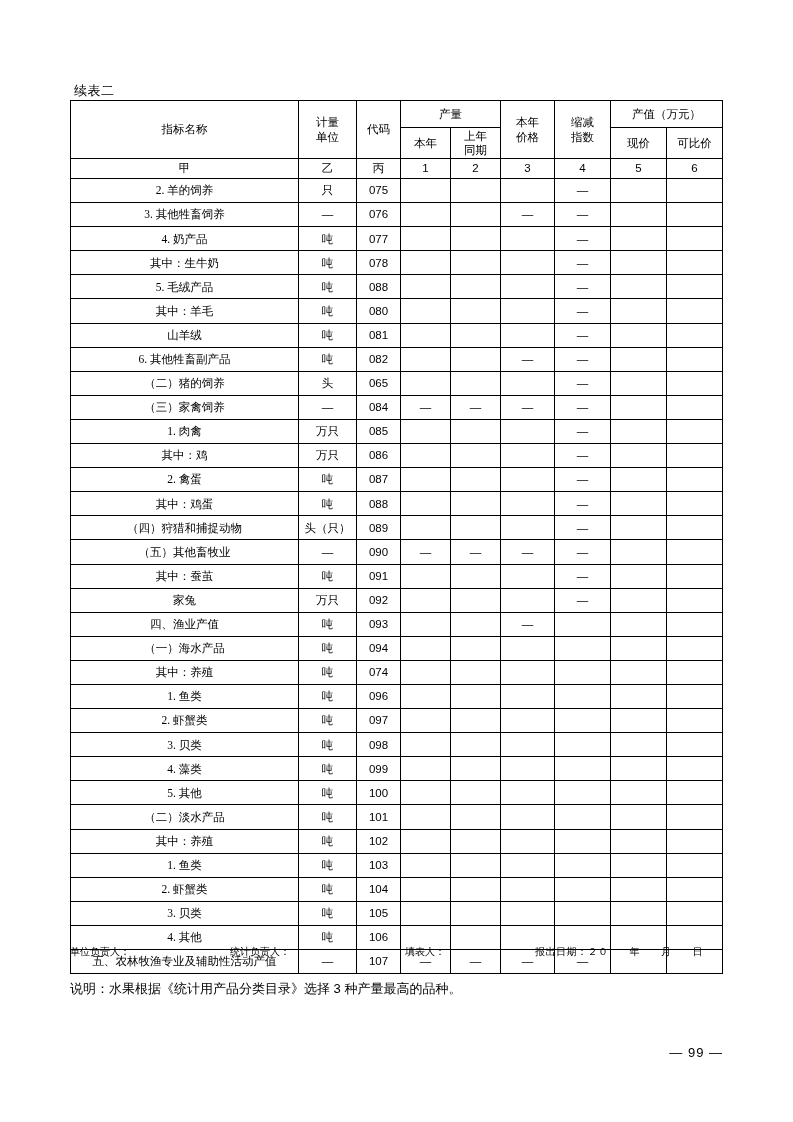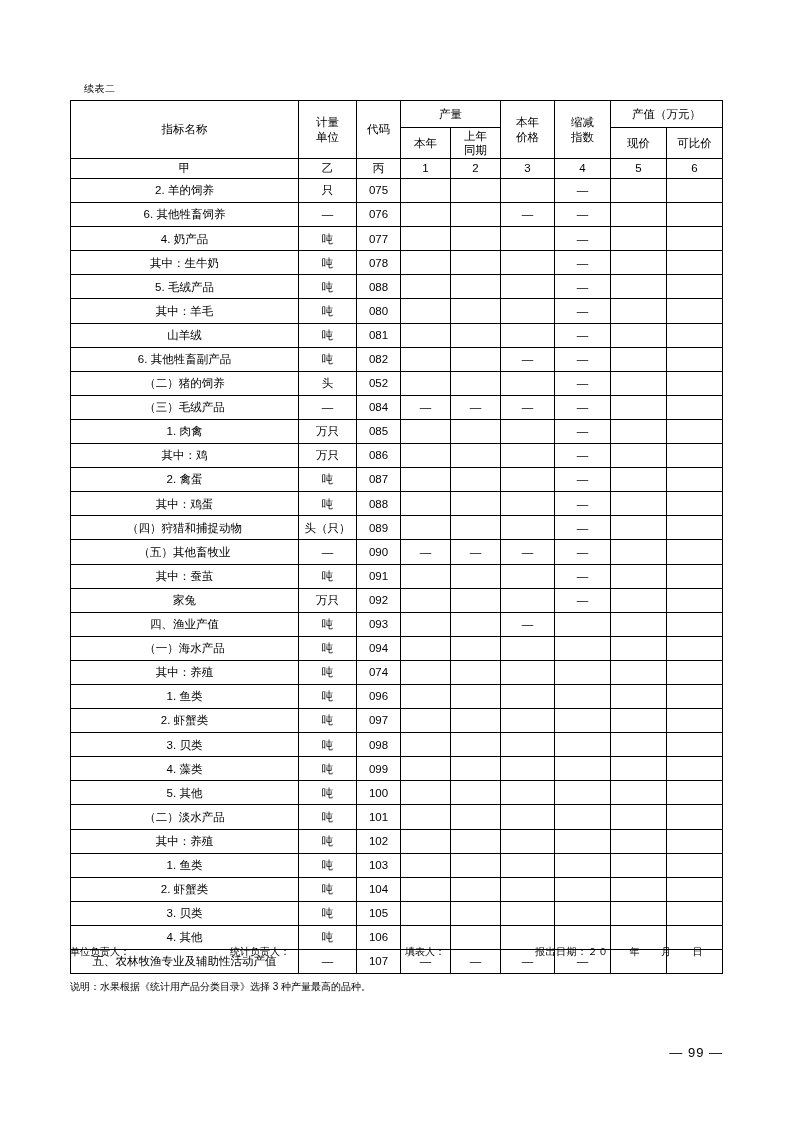--- a/index.html
+++ b/index.html
@@ -16,23 +16,23 @@
     overflow: hidden;
   }
   .page {
     position: absolute;
     left: 0; top: 0;
     width: 793px;
     height: 1122px;
   }
   .cont-title {
     position: absolute;
-    left: 84px;
+    left: 74px;
     top: 82px;
-    font-size: 10px;
+    font-size: 13px;
     letter-spacing: 0.5px;
   }
   table.main {
     position: absolute;
     left: 70px;
     top: 100px;
     width: 652px;
     border-collapse: collapse;
     table-layout: fixed;
     font-size: 11.5px;
@@ -57,20 +57,21 @@
   table.main tr.letter-row td {
     height: 19px;
   }
   table.main tr.data-row td {
     height: 23.1px;
   }
   td.name {
     text-align: left;
     padding-left: 10px;
     white-space: nowrap;
+    font-family: Liberation Serif, serif;
   }
   .ind-0 { padding-left: 10px; }
   .ind-1 { padding-left: 22px; }
   .ind-2 { padding-left: 40px; margin-left: 40px; }
   .ind-3 { padding-left: 58px; }
   .footer-line {
     position: absolute;
     left: 70px;
     top: 945px;
     width: 652px;
@@ -79,21 +80,21 @@
     align-items: flex-start;
   }
   .footer-line .f1 { width: 160px; }
   .footer-line .f2 { width: 175px; }
   .footer-line .f3 { width: 130px; }
   .footer-line .f4 { flex: 1; letter-spacing: 0.5px; }
   .note {
     position: absolute;
     left: 70px;
     top: 980px;
-    font-size: 10px;
+    font-size: 13px;
   }
   .pagenum {
     position: absolute;
     right: 70px;
     bottom: 62px;
     font-size: 13px;
     letter-spacing: 1px;
   }
 </style>
 </head>
@@ -149,21 +150,21 @@
           <td>只</td>
           <td>075</td>
           <td></td>
           <td></td>
           <td></td>
           <td>—</td>
           <td></td>
           <td></td>
         </tr>
         <tr class="data-row">
-          <td class="name ind-1">6. 其他牲畜饲养</td>
+          <td class="name ind-1">3. 其他牲畜饲养</td>
           <td>—</td>
           <td>076</td>
           <td></td>
           <td></td>
           <td>—</td>
           <td>—</td>
           <td></td>
           <td></td>
         </tr>
         <tr class="data-row">
@@ -228,30 +229,30 @@
           <td></td>
           <td></td>
           <td>—</td>
           <td>—</td>
           <td></td>
           <td></td>
         </tr>
         <tr class="data-row">
           <td class="name ind-0">（二）猪的饲养</td>
           <td>头</td>
-          <td>052</td>
-          <td></td>
-          <td></td>
-          <td></td>
-          <td>—</td>
-          <td></td>
-          <td></td>
-        </tr>
-        <tr class="data-row">
-          <td class="name ind-0">（三）毛绒产品</td>
+          <td>065</td>
+          <td></td>
+          <td></td>
+          <td></td>
+          <td>—</td>
+          <td></td>
+          <td></td>
+        </tr>
+        <tr class="data-row">
+          <td class="name ind-0">（三）家禽饲养</td>
           <td>—</td>
           <td>084</td>
           <td>—</td>
           <td>—</td>
           <td>—</td>
           <td>—</td>
           <td></td>
           <td></td>
         </tr>
         <tr class="data-row">

